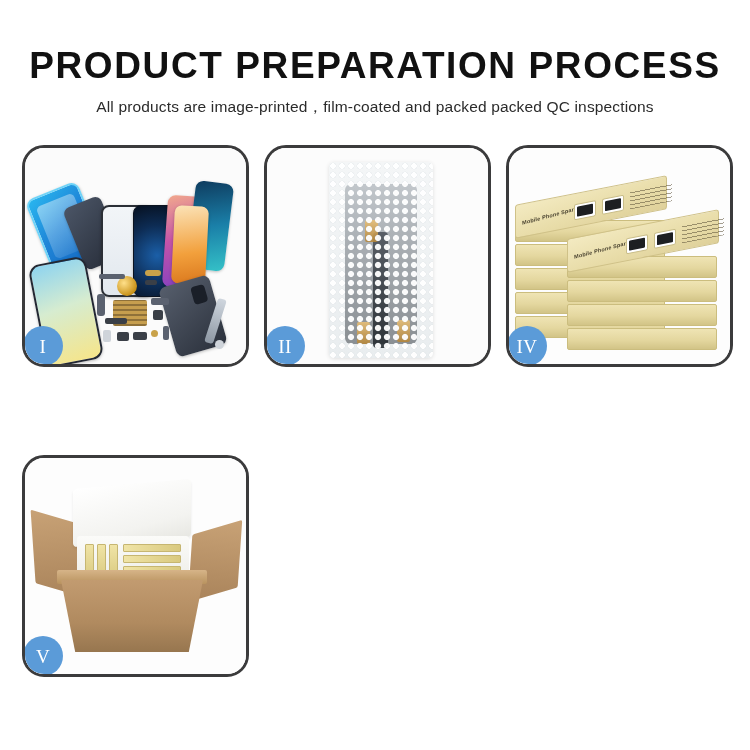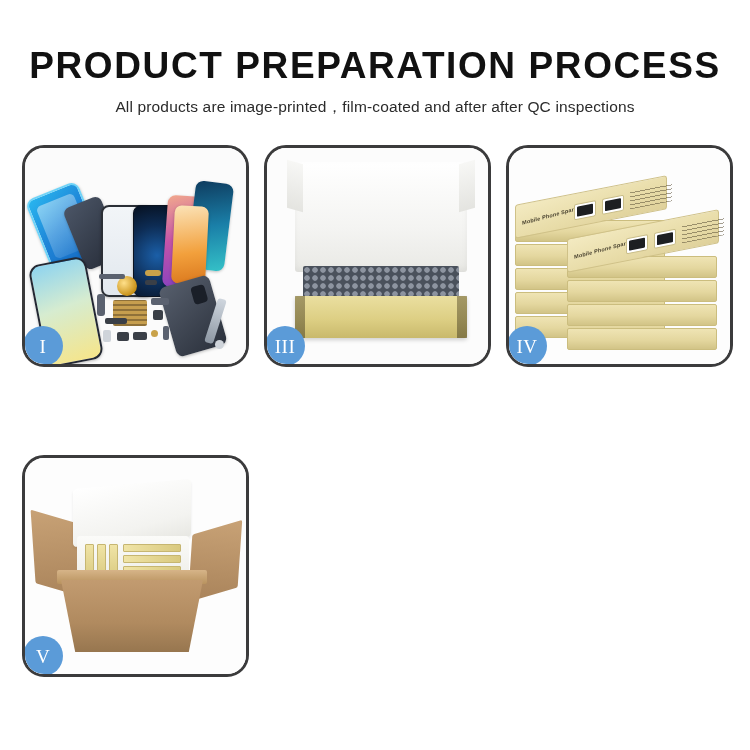--- a/index.html
+++ b/index.html
@@ -318,21 +318,21 @@
     background: rgba(120,92,62,.55); border-radius:1px;
   }
 </style>
 </head>
 <body>
 
 <div class="page">
 
   <div class="header">
     <div class="title">PRODUCT PREPARATION PROCESS</div>
-    <div class="subtitle">All products are image-printed，film-coated and after after QC inspections</div>
+    <div class="subtitle">All products are image-printed，film-coated and packed packed QC inspections</div>
   </div>
 
   <div class="grid">
 
     <div class="panel">
       <div class="scene p1">
         <div class="ph ph-blue-film"></div>
         <div class="ph ph-dark-back"></div>
         <div class="ph ph-glass"></div>
         <div class="ph ph-dark-wave"></div>
@@ -356,31 +356,36 @@
         <div class="part g" style="left:126px;top:182px;width:7px;height:7px;border-radius:50%;"></div>
         <div class="part l" style="left:138px;top:178px;width:6px;height:14px;"></div>
         <div class="part w" style="left:190px;top:192px;width:9px;height:9px;border-radius:50%;"></div>
         <div class="tool"></div>
       </div>
       <div class="badge">
         <span>I</span>
       </div>
     </div>
 
-
     <div class="panel">
-      <div class="scene p3">
-        <div class="foamlid"></div>
-        <div class="bubblefill"></div>
-        <div class="yellowtray"></div>
+      <div class="scene p2">
+        <div class="bubblebag">
+          <div class="innerpart"></div>
+          <div class="flexcable"></div>
+          <div class="goldtab" style="left:36px;top:58px;"></div>
+          <div class="goldtab" style="left:28px;top:160px;"></div>
+          <div class="goldtab" style="left:68px;top:158px;"></div>
+          <div class="bubbletex"></div>
+        </div>
       </div>
       <div class="badge">
-        <span>III</span>
+        <span>II</span>
       </div>
     </div>
+
 
     <div class="panel">
       <div class="scene p4">
         <div class="stackwrap">
           <div class="sbox" style="top:150px;"></div>
           <div class="sbox" style="top:126px;"></div>
           <div class="sbox" style="top:102px;"></div>
           <div class="sbox" style="top:78px;"></div>
           <div class="sbox" style="top:54px;"></div>
 

